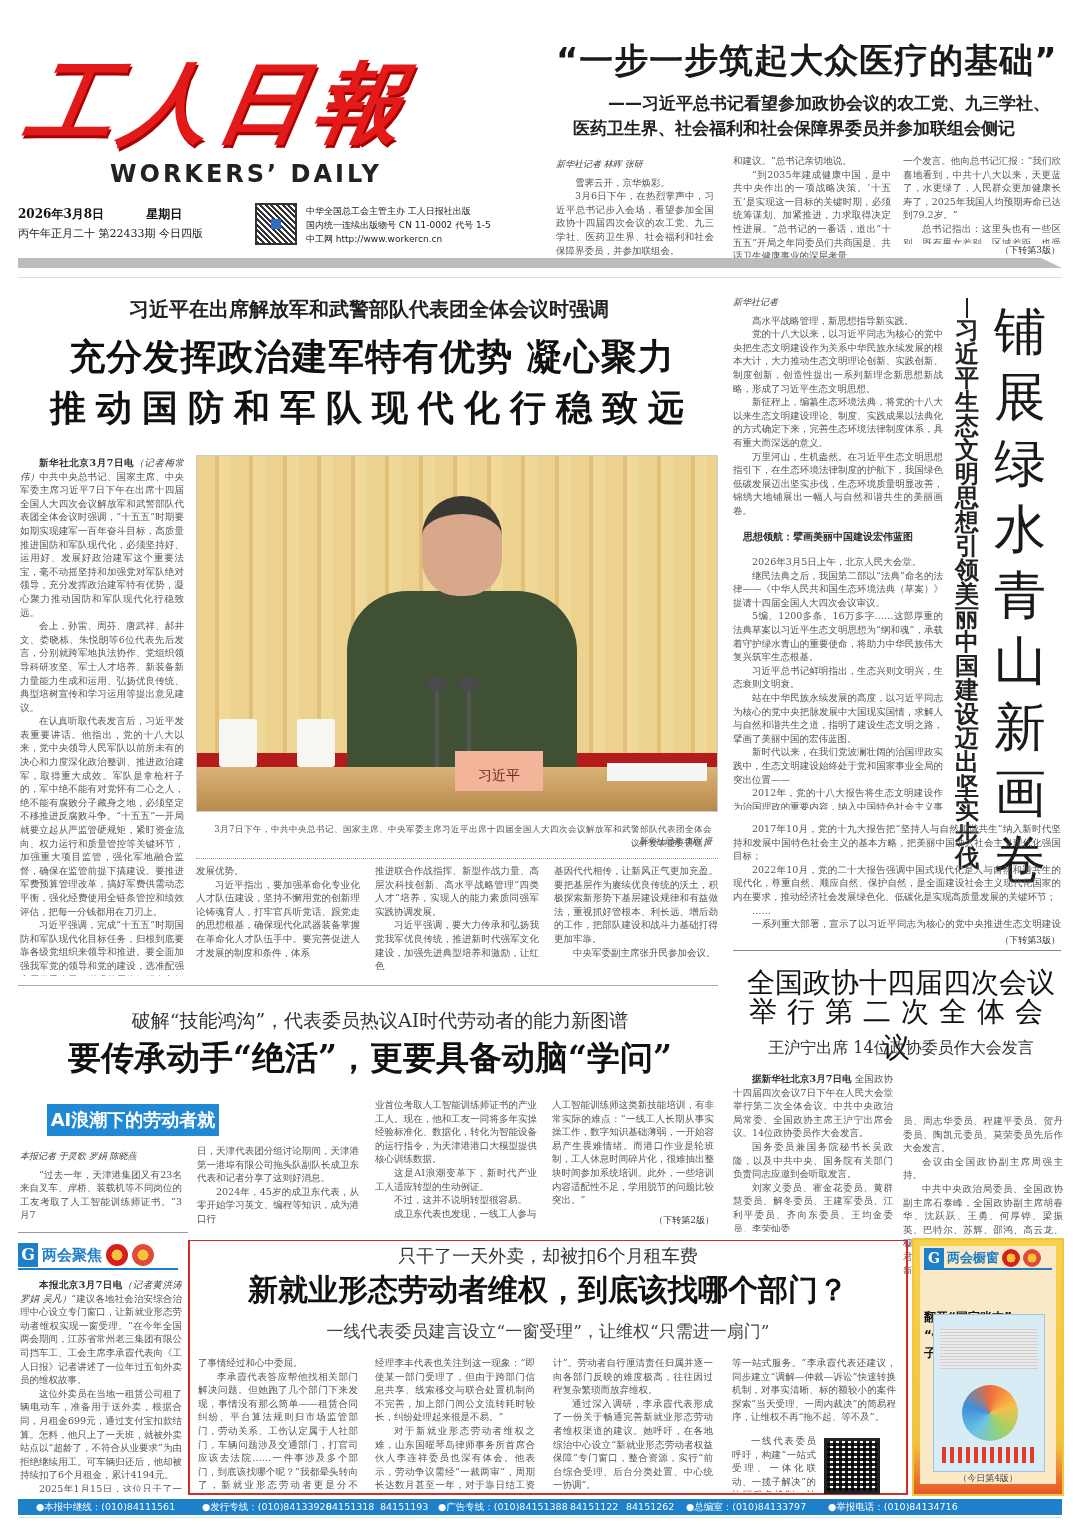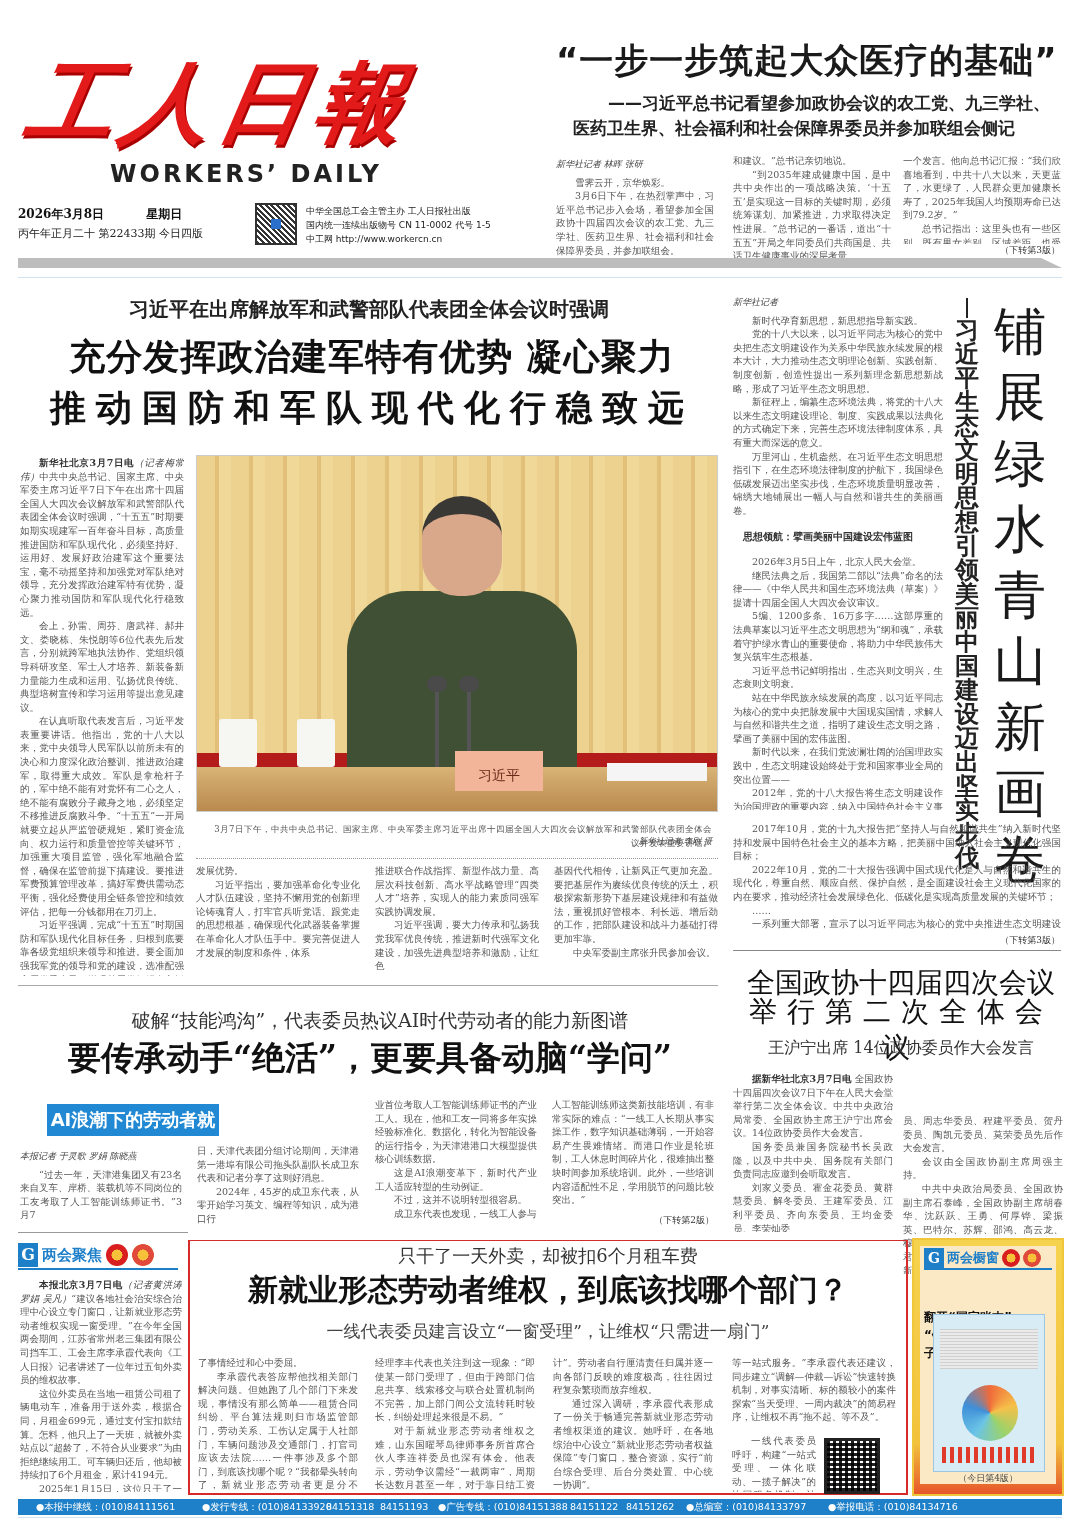--- a/index.html
+++ b/index.html
@@ -173,21 +173,21 @@
   <p class="noind">推进联合作战指挥、新型作战力量、高层次科技创新、高水平战略管理“四类人才”培养，实现人的能力素质同强军实践协调发展。</p>
   <p>习近平强调，要大力传承和弘扬我党我军优良传统，推进新时代强军文化建设，加强先进典型培养和激励，让红色</p>
 </div>
 <div class="col body-text" style="left:554px; top:864px; width:164px; height:112px;">
   <p class="noind">基因代代相传，让新风正气更加充盈。要把基层作为赓续优良传统的沃土，积极探索新形势下基层建设规律和有益做法，重视抓好管根本、利长远、增后劲的工作，把部队建设和战斗力基础打得更加牢靠。</p>
   <p>中央军委副主席张升民参加会议。</p>
 </div>
 
 <div class="col body-text" style="left:733px; top:296px; width:210px; height:514px;">
   <p class="noind byline">新华社记者</p>
-  <p>新时代孕育新思想，新思想指导新实践。</p>
+  <p>高水平战略管理，新思想指导新实践。</p>
   <p>党的十八大以来，以习近平同志为核心的党中央把生态文明建设作为关系中华民族永续发展的根本大计，大力推动生态文明理论创新、实践创新、制度创新，创造性提出一系列新理念新思想新战略，形成了习近平生态文明思想。</p>
   <p>新征程上，编纂生态环境法典，将党的十八大以来生态文明建设理论、制度、实践成果以法典化的方式确定下来，完善生态环境法律制度体系，具有重大而深远的意义。</p>
   <p>万里河山，生机盎然。在习近平生态文明思想指引下，在生态环境法律制度的护航下，我国绿色低碳发展迈出坚实步伐，生态环境质量明显改善，锦绣大地铺展出一幅人与自然和谐共生的美丽画卷。</p>
   <p class="subhead-band">思想领航：擘画美丽中国建设宏伟蓝图</p>
   <p>2026年3月5日上午，北京人民大会堂。</p>
   <p>继民法典之后，我国第二部以“法典”命名的法律——《中华人民共和国生态环境法典（草案）》提请十四届全国人大四次会议审议。</p>
   <p>5编、1200多条、16万多字……这部厚重的法典草案以习近平生态文明思想为“纲和魂”，承载着守护绿水青山的重要使命，将助力中华民族伟大复兴筑牢生态根基。</p>
   <p>习近平总书记鲜明指出，生态兴则文明兴，生态衰则文明衰。</p>
   <p>站在中华民族永续发展的高度，以习近平同志为核心的党中央把脉发展中大国现实国情，求解人与自然和谐共生之道，指明了建设生态文明之路，擘画了美丽中国的宏伟蓝图。</p>
   <p>新时代以来，在我们党波澜壮阔的治国理政实践中，生态文明建设始终处于党和国家事业全局的突出位置——</p>

